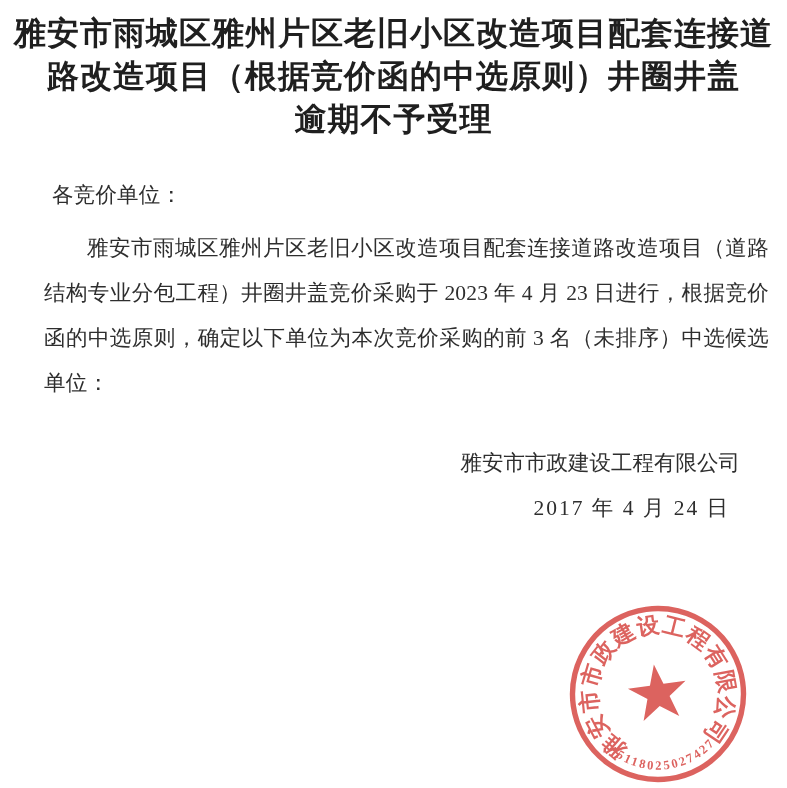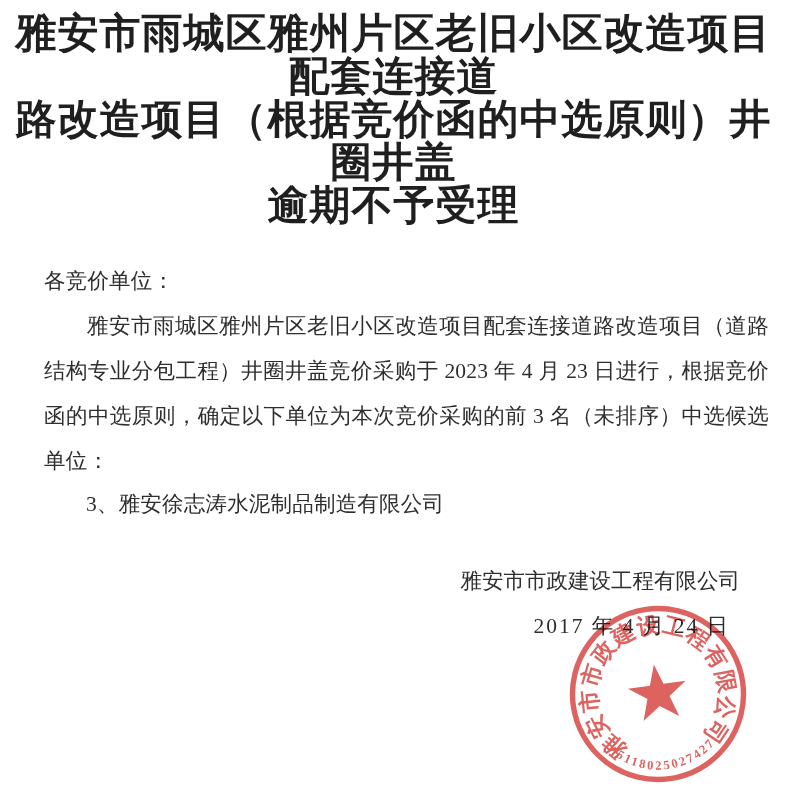--- a/index.html
+++ b/index.html
@@ -9,34 +9,34 @@
     background:#ffffff;
     overflow:hidden;
     font-family:"Liberation Serif", serif;
     color:#2e2e2e;
   }
   .title{
     padding-top:12px;
     text-align:center;
     font-family:"Liberation Sans", sans-serif;
     font-weight:700;
-    font-size:41px;
+    font-size:32px;
     line-height:43px;
     letter-spacing:1px;
     color:#1f1f1f;
   }
   .body{
     margin:32px 18px 0 44px;
     font-size:21.5px;
     line-height:45px;
     text-align:justify;
     letter-spacing:0.2px;
   }
   .para{margin:0;text-indent:2em;}
-  .salutation{margin:0;}
+  .salutation{margin:8px;}
   .winners{
     list-style:none;
     margin:0;padding:0 0 0 42px;
     line-height:40px;
   }
   .signature{
     margin-top:35px;
     text-align:right;
     font-size:21.5px;
     line-height:45px;
@@ -65,21 +65,20 @@
   <header class="title">
     <div>雅安市雨城区雅州片区老旧小区改造项目配套连接道</div>
     <div>路改造项目（根据竞价函的中选原则）井圈井盖</div>
     <div>逾期不予受理</div>
   </header>
 
   <main class="body">
     <p class="salutation">各竞价单位：</p>
     <p class="para">雅安市雨城区雅州片区老旧小区改造项目配套连接道路改造项目（道路结构专业分包工程）井圈井盖竞价采购于 2023 年 4 月 23 日进行，根据竞价函的中选原则，确定以下单位为本次竞价采购的前 3 名（未排序）中选候选单位：</p>
     <ol class="winners">
-      <li>3、雅安徐志涛水泥制品制造有限公司</li>
     </ol>
   </main>
 
   <footer class="signature">
     <div>雅安市市政建设工程有限公司</div>
     <div class="date">2017 年 4 月  24 日</div>
   </footer>
 
   <div class="seal">
     <svg viewBox="0 0 200 200">

